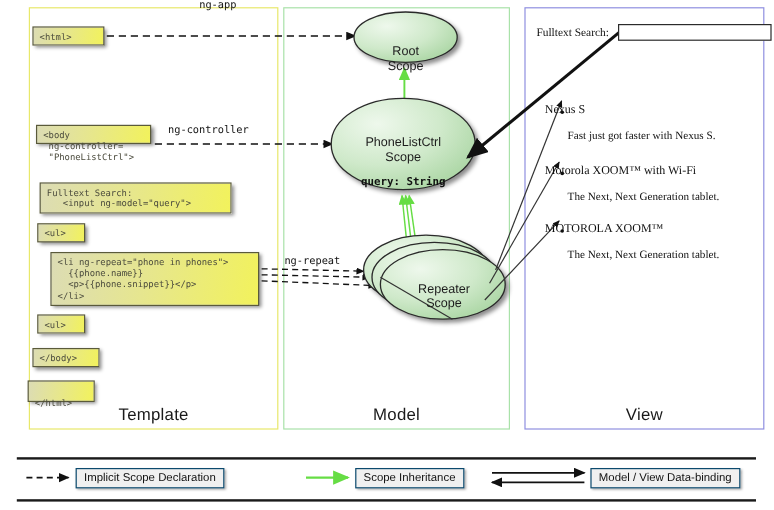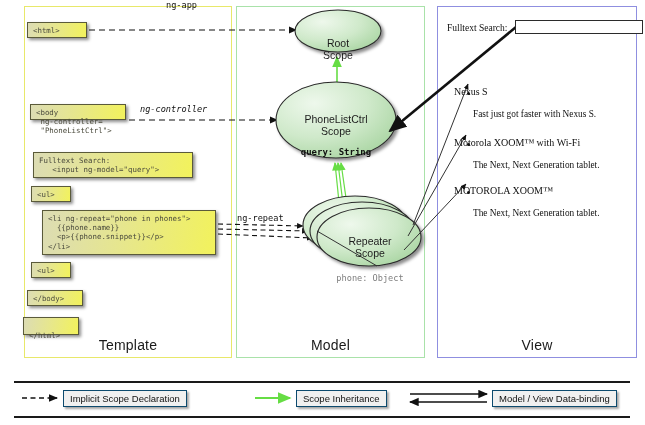--- a/index.html
+++ b/index.html
@@ -34,21 +34,21 @@
   #box-ul1{left:31px;top:186px;width:40px;height:16px;padding-top:3px;}
   #box-li{left:42px;top:210px;width:174px;height:45px;}
   #box-ul2{left:31px;top:262px;width:40px;height:16px;padding-top:3px;}
   #box-bodyend{left:27px;top:290px;width:56px;height:16px;padding-top:3px;}
   #box-htmlend{left:23px;top:317px;width:56px;height:16px;padding-top:13px;}
 
   
   .wirelabel{position:absolute;font-family:"DejaVu Sans Mono","Liberation Mono",monospace;
              font-size:8.6px;color:#111;background:transparent;}
   #lbl-ngapp{left:166px;top:0;}
-  #lbl-ngcontroller{left:140px;top:104px;font-style:italic;}
+  #lbl-ngcontroller{left:140px;top:104px;}
   #lbl-ngrepeat{left:237px;top:213px;}
 
   
   .ellipse-text{position:absolute;text-align:center;color:#1d1d1d;pointer-events:none;margin-top:23px;}
   #txt-root{left:300px;top:14px;width:76px;font-size:10.5px;line-height:12px;}
   #txt-plc{left:272px;top:90px;width:128px;font-size:10.5px;line-height:12px;}
   #txt-plc-vars{left:272px;top:124px;width:128px;
                 font-family:"DejaVu Sans Mono","Liberation Mono",monospace;font-size:9px;line-height:11px;}
   #txt-plc-vars .k{font-weight:bold;color:#111;}
   #txt-plc-vars .d{color:#8d8d8d;}
@@ -209,21 +209,20 @@
     <div>Scope</div>
   </div>
   <div class="ellipse-text" id="txt-plc-vars">
     <div class="k">query: String</div>
   </div>
 
   <div class="ellipse-text" id="txt-rep">
     <div>Repeater</div>
     <div>Scope</div>
   </div>
-  <div class="ellipse-text" id="txt-rep-vars">phone: Object</div>
 
   <div id="view-inner">
     <div id="view-search-label">Fulltext Search:</div>
     <input id="view-search-input" type="text" placeholder="" style="">
 
     <span class="view-bullet" id="vb1"></span>
     <div class="view-item" id="vi1">Nexus S</div>
     <div class="view-snippet" id="vs1">Fast just got faster with Nexus S.</div>
 
     <span class="view-bullet" id="vb2"></span>

